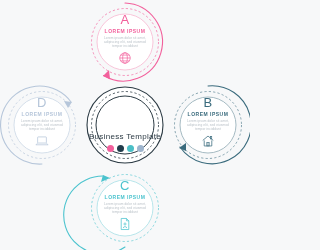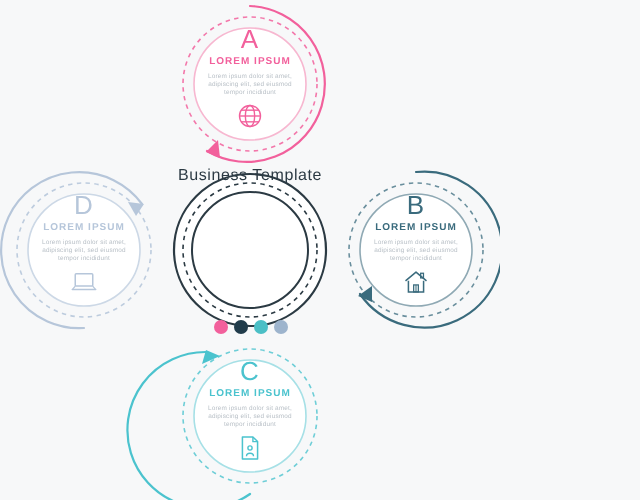--- a/index.html
+++ b/index.html
@@ -66,27 +66,27 @@
   .node-icon {
     margin-top: 2px;
     width: 14px;
     height: 14px;
     display: block;
   }
 
   .center {
     position: absolute;
     left: 83px;
-    top: 83px;
+    top: 68px;
     width: 84px;
     height: 84px;
     display: flex;
     flex-direction: column;
     align-items: center;
-    justify-content: space-between;
+    justify-content: flex-end;
     box-sizing: border-box;
   }
   .center-title {
     font-size: 8px;
     letter-spacing: 0.3px;
     color: #2c3a44;
     white-space: nowrap;
   }
   .dots {
     margin-top: 4px;

